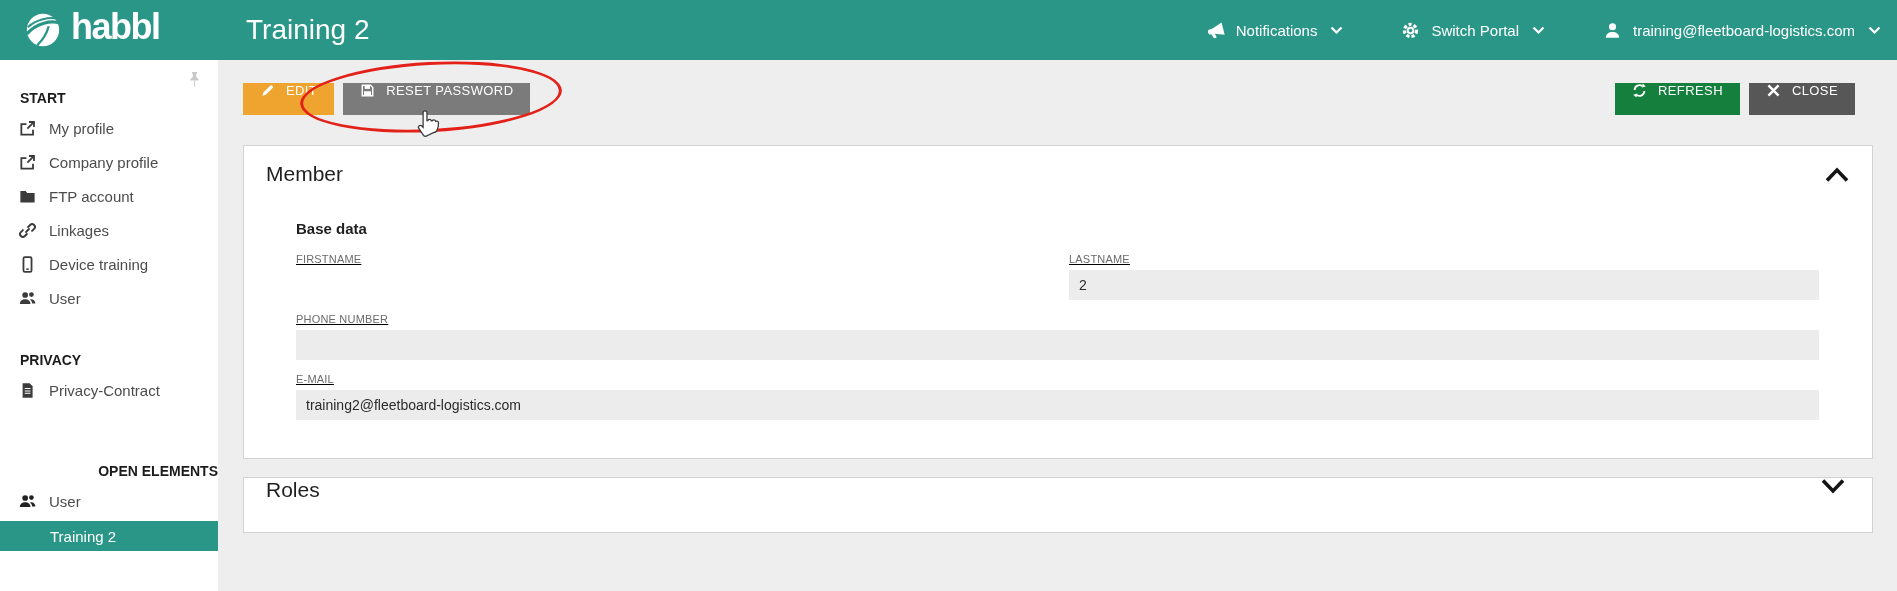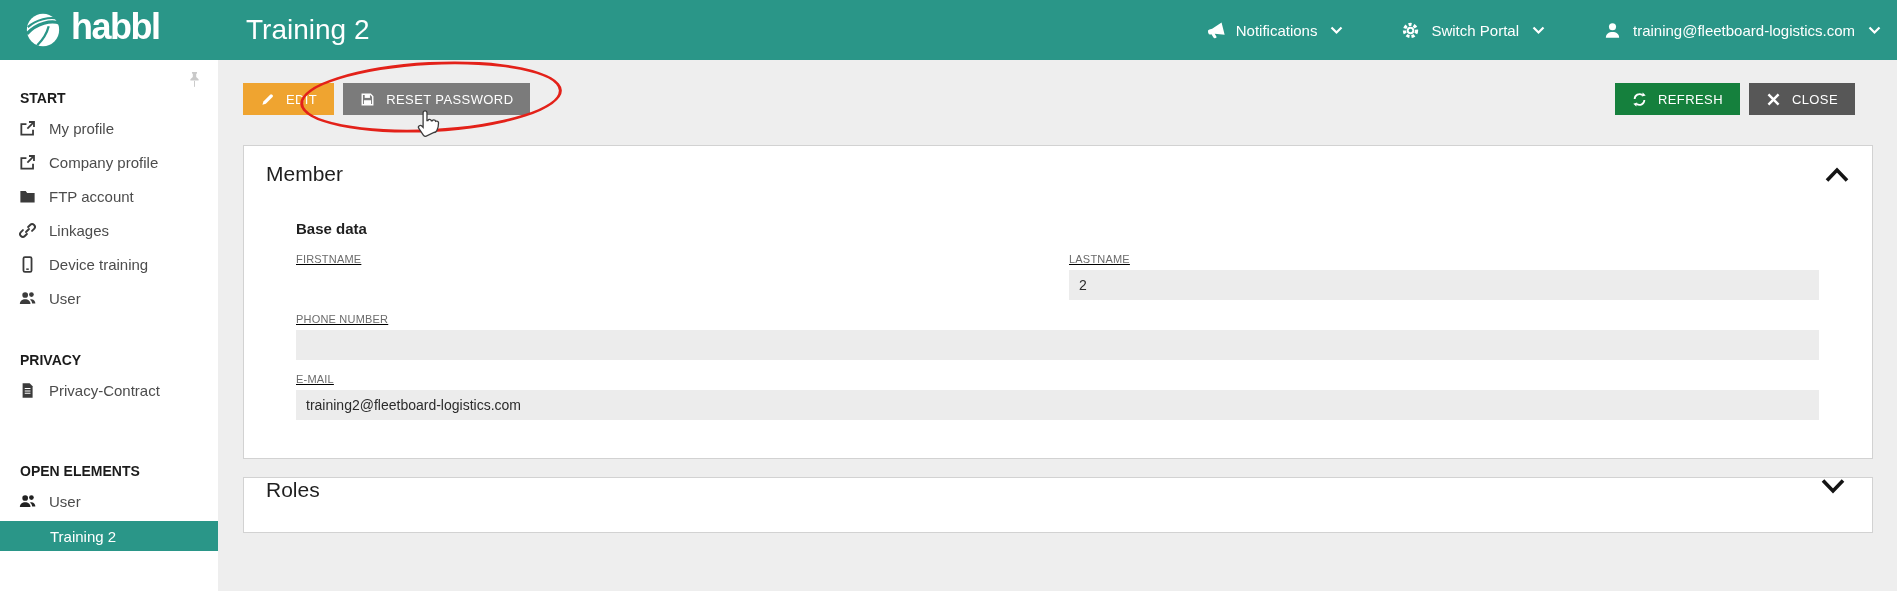--- a/index.html
+++ b/index.html
@@ -25,29 +25,29 @@
   
   .body-row { flex:1; display:flex; min-height:0; }
 
   
   .sidebar { width:218px; background:#ffffff; position:relative; flex-shrink:0; }
   .pin-btn { position:absolute; top:11px; right:15px; background:none; border:none; padding:0; cursor:pointer; }
   .pin-btn svg { width:17px; height:19px; }
   .side-title { font-size:14px; font-weight:700; color:#1b1b1b; margin-left:20px; margin-bottom:5px; }
   .mt-start { margin-top:30px; }
   .mt-privacy { margin-top:37px; }
-  .mt-open { margin-top:56px; }
+  .mt-open { margin-top:56px;text-align:right; }
   .side-item { height:34px; display:flex; align-items:center; gap:13px; padding-left:19px; font-size:15px; color:#4c4c4c; cursor:pointer; }
   .side-item svg { width:17px; height:17px; flex-shrink:0; }
   .side-item.selected { background:#2a9688; color:#ffffff; height:30px; padding-left:50px; margin-top:3px; }
 
   
   .main { flex:1; background:#eeeeee; position:relative; padding:0 24px 0 25px; overflow:hidden; }
   .toolbar { margin-top:23px; display:flex; align-items:center; position:relative; z-index:1; }
-  .btn { height:32px; display:inline-flex; align-items:center; gap:11px; padding:0 17px; border:none;
+  .btn { height:32px; display:inline-flex; align-items:flex-start; gap:11px; padding:0 17px; border:none;
          color:#fff; font-size:13px; letter-spacing:.4px; cursor:pointer; font-family:inherit; white-space:nowrap; }
   .btn svg { width:15px; height:15px; }
   .btn-edit { background:#efa430; }
   .btn-reset { background:#7b7b7b; margin-left:9px; }
   .right-btns { margin-left:auto; display:flex; margin-right:18px; }
   .btn-refresh { background:#15803d; }
   .btn-close { background:#575757; margin-left:9px; }
 
   .annotation-ellipse { position:absolute; left:82px; top:2px; width:262px; height:70px;
     border:3px solid #e32119; border-radius:50%; transform:rotate(-3deg); pointer-events:none; z-index:2; }

